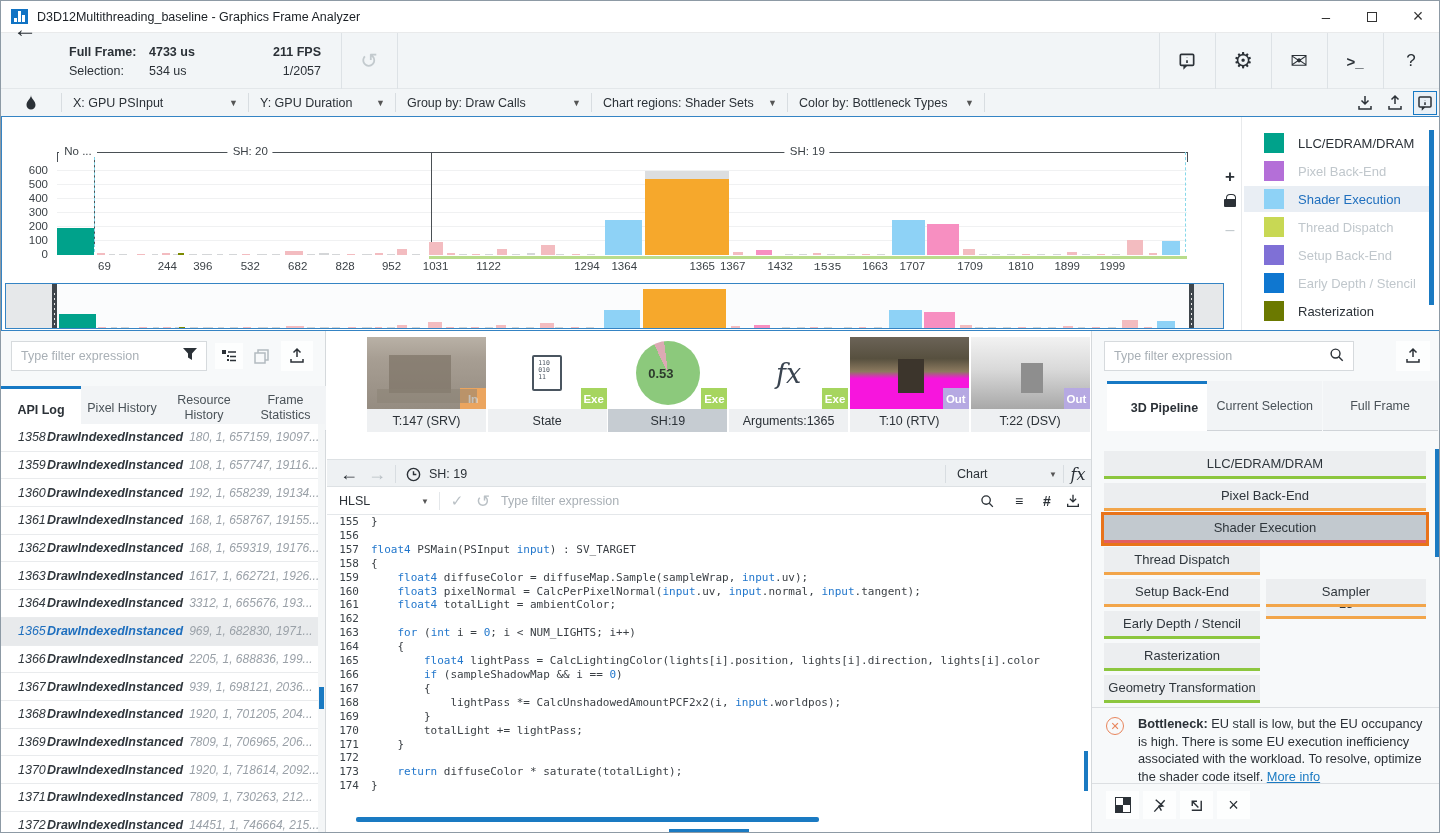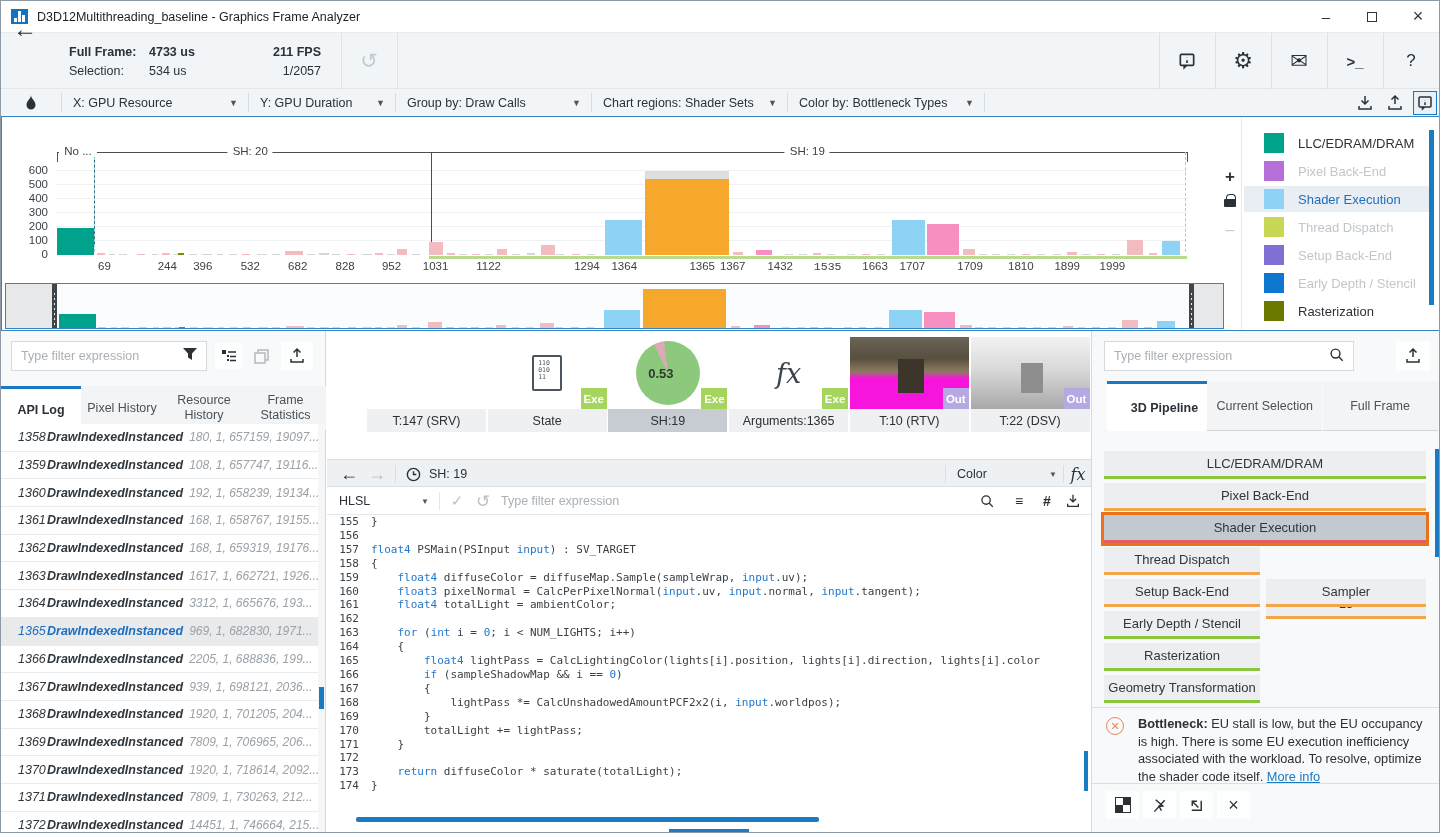--- a/index.html
+++ b/index.html
@@ -187,21 +187,21 @@
     <div class="csep" style="left: 394px;"></div>
     <div class="csep" style="left: 247px;"></div>
   <div class="cicon" style="left:18px">
     <svg width="16" height="18" viewBox="0 0 16 18">
         <path d="M8 1 C8 5 3.5 6.5 3.5 11 a4.5 4.5 0 0 0 9 0 C12.5 6.5 8 5 8 1 Z" fill="#2b3137"></path>
       </svg>
   </div>
   <div class="csep" style="left:60px"></div>
   <div id="dropdowns">
       <div class="dd" style="left: 60px; width: 187px;">
-        <span style="margin-left: 12px;">X: GPU Resource</span>
+        <span style="margin-left: 12px;">X: GPU PSInput</span>
         <span class="arrow">▼</span>
       </div>
       <div class="dd" style="left: 247px; width: 147px;">
         <span style="margin-left: 12px;">Y: GPU Duration</span>
         <span class="arrow">▼</span>
       </div>
       <div class="dd" style="left: 394px; width: 196px;">
         <span style="margin-left: 12px;">Group by: Draw Calls</span>
         <span class="arrow">▼</span>
       </div>
@@ -577,20 +577,23 @@
             <span class="args">14451, 1, 746664, 215...</span>
           </div>
         </div>
       <div style="position:absolute;left:317px;top:93px;width:7px;height:410px;background:#f4f6f7"></div>
       <div class="scrollthumb" style="left:318px;top:356px;width:5px;height:22px"></div>
     </div>
 
     <div id="midpanel">
       <div id="cards">
           <div class="card" style="left: 40px; width: 119px; height: 99px;">
+            <div class="thumb th-texture">
+              <div class="badge" style="background: rgb(235, 165, 95);">In</div>
+            </div>
             <div class="cardlab">T:147 (SRV)</div>
           </div>
           <div class="card" style="left: 160.7px; width: 119px; height: 99px;">
             <div class="thumb">
               <div class="docicon">110<br>010<br>11</div>
               <div class="badge" style="background: rgb(166, 213, 95);">Exe</div>
             </div>
             <div class="cardlab">State</div>
           </div>
           <div class="card" style="left: 281.4px; width: 119px; height: 99px; text-align: right;">
@@ -628,21 +631,21 @@
         <div class="hicon gicon" style="left:36px;width:28px;font-size:18px;font-weight:bold">→</div>
         <div style="position:absolute;left:68px;top:5px;width:1px;height:18px;background:#d8dde1"></div>
         <div class="hicon" style="left:74px;width:24px">
           <svg class="ic" width="17" height="17" viewBox="0 0 18 18">
               <circle cx="9" cy="9" r="6.5"></circle>
               <path d="M9 5.5V9h3"></path>
             </svg>
         </div>
         <div class="hicon htxt" style="left:102px">SH: 19</div>
         <div style="position:absolute;left:618px;top:5px;width:1px;height:18px;background:#d8dde1"></div>
-        <div class="hicon htxt" style="left:630px">Color</div>
+        <div class="hicon htxt" style="left:630px">Chart</div>
         <div class="hicon" style="left:722px;font-size:8px;color:#555">▼</div>
         <div style="position:absolute;left:736px;top:5px;width:1px;height:18px;background:#d8dde1"></div>
         <div class="hicon" style="left:740px;width:22px;font-family:'DejaVu Serif',serif;font-style:italic;font-size:16px">fx</div>
       </div>
 
       <div id="hlslrow">
         <div class="hicon htxt" style="left:12px">HLSL</div>
         <div class="hicon" style="left:94px;font-size:8px;color:#555">▼</div>
         <div style="position:absolute;left:112px;top:5px;width:1px;height:18px;background:#e4e7ea"></div>
         <div class="hicon gicon" style="left:118px;width:24px;font-size:15px">✓</div>

